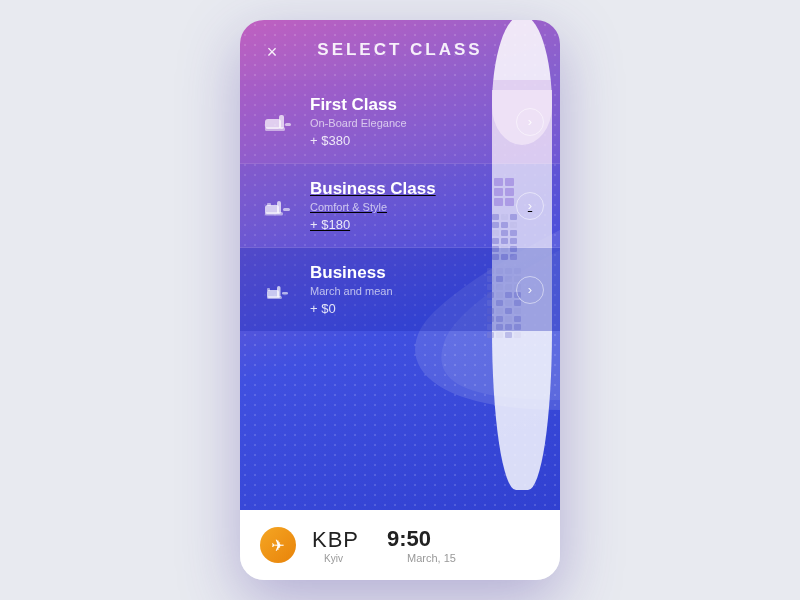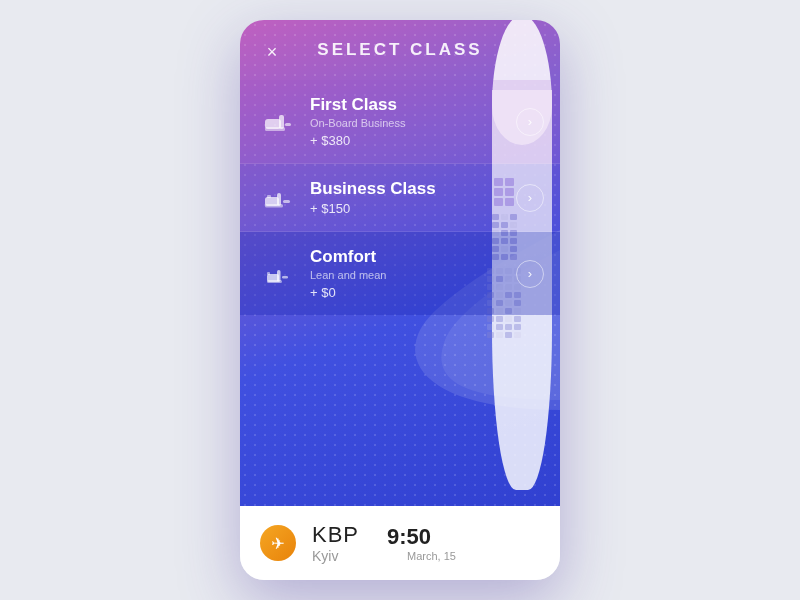--- a/index.html
+++ b/index.html
@@ -258,22 +258,23 @@
     }
 
     .flight-airport {
       font-size: 22px;
       font-weight: 400;
       color: #222;
       letter-spacing: 1px;
     }
 
     .flight-city {
-      font-size: 14px;
+      font-size: 10px;
       color: #999;
+      margin-left: 12px;
     }
 
     .flight-time {
       font-size: 22px;
       font-weight: 700;
       color: #222;
     }
 
     .flight-date {
       font-size: 11px;
@@ -289,20 +290,21 @@
 
     
     .first-class-section {
       background: rgba(160, 80, 200, 0.15);
     }
 
     
     .business-class-section {
       background: rgba(80, 60, 200, 0.15);
       position: relative;
+      text-decoration: underline;
     }
   </style>
 </head>
 <body>
 
 <div class="card">
   <div class="card-main">
 
     <div class="dotted-overlay"></div>
 
@@ -440,60 +442,61 @@
         <div class="seat-icon">
           <svg width="30" height="26" viewBox="0 0 30 26" fill="none" xmlns="http://www.w3.org/2000/svg">
             <rect x="2" y="10" width="16" height="10" rx="3" fill="rgba(255,255,255,0.7)"></rect>
             <rect x="16" y="6" width="5" height="14" rx="2" fill="rgba(255,255,255,0.7)"></rect>
             <rect x="2" y="18" width="20" height="4" rx="1.5" fill="rgba(255,255,255,0.5)"></rect>
             <rect x="22" y="14" width="6" height="3" rx="1.5" fill="rgba(255,255,255,0.6)"></rect>
           </svg>
         </div>
         <div class="class-info">
           <div class="class-name">First Class</div>
-          <div class="class-subtitle">On-Board Business</div>
+          <div class="class-subtitle">On-Board Elegance</div>
           <div class="class-price">+ $380</div>
         </div>
         <div class="arrow-btn">
           <span>›</span>
         </div>
       </div>
 
       <div class="class-item business-class-section">
         <div class="seat-icon">
           <svg width="30" height="26" viewBox="0 0 30 26" fill="none" xmlns="http://www.w3.org/2000/svg">
             <rect x="2" y="12" width="14" height="9" rx="2.5" fill="rgba(255,255,255,0.7)"></rect>
             <rect x="14" y="8" width="4" height="13" rx="2" fill="rgba(255,255,255,0.7)"></rect>
             <rect x="2" y="19" width="18" height="3.5" rx="1.5" fill="rgba(255,255,255,0.5)"></rect>
             <rect x="20" y="15" width="7" height="3" rx="1.5" fill="rgba(255,255,255,0.6)"></rect>
             <rect x="4" y="10" width="4" height="3" rx="1" fill="rgba(255,255,255,0.5)"></rect>
           </svg>
         </div>
         <div class="class-info">
           <div class="class-name">Business Class</div>
-          <div class="class-price">+ $150</div>
+          <div class="class-subtitle">Comfort &amp; Style</div>
+          <div class="class-price">+ $180</div>
         </div>
         <div class="arrow-btn">
           <span>›</span>
         </div>
       </div>
 
       <div class="class-item economy-section">
         <div class="seat-icon">
           <svg width="28" height="26" viewBox="0 0 28 26" fill="none" xmlns="http://www.w3.org/2000/svg">
             <rect x="3" y="13" width="12" height="8" rx="2" fill="rgba(255,255,255,0.7)"></rect>
             <rect x="13" y="9" width="3.5" height="12" rx="1.75" fill="rgba(255,255,255,0.7)"></rect>
             <rect x="3" y="19" width="15" height="3" rx="1.5" fill="rgba(255,255,255,0.5)"></rect>
             <rect x="18" y="15" width="6" height="2.5" rx="1.25" fill="rgba(255,255,255,0.6)"></rect>
             <rect x="3" y="11" width="3" height="3" rx="1" fill="rgba(255,255,255,0.5)"></rect>
           </svg>
         </div>
         <div class="class-info">
-          <div class="class-name">Comfort</div>
-          <div class="class-subtitle">Lean and mean</div>
+          <div class="class-name">Business</div>
+          <div class="class-subtitle">March and mean</div>
           <div class="class-price">+ $0</div>
         </div>
         <div class="arrow-btn">
           <span>›</span>
         </div>
       </div>
 
     </div>
   </div>
 

